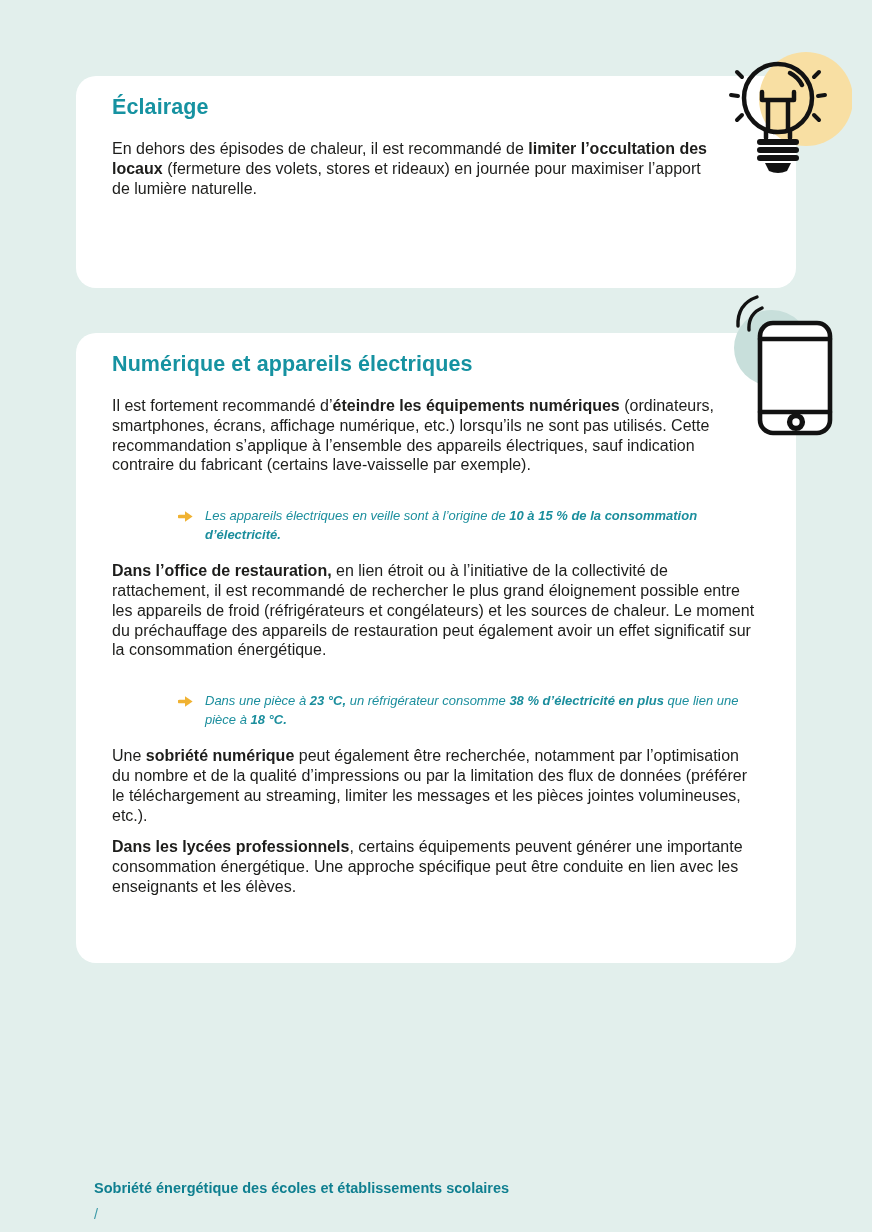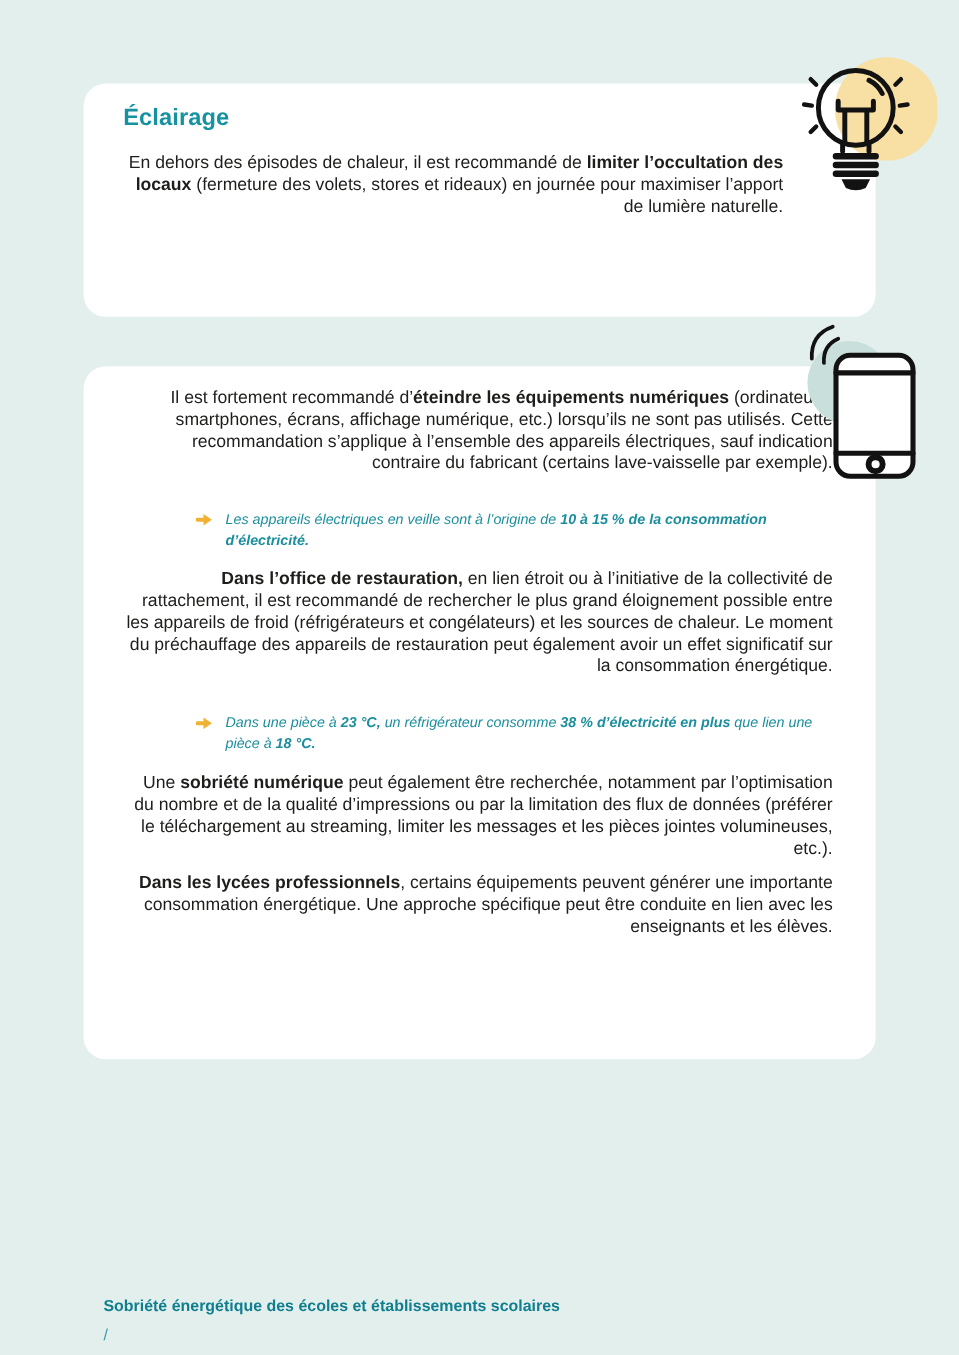--- a/index.html
+++ b/index.html
@@ -14,21 +14,21 @@
     border-radius:20px;box-sizing:border-box;
     padding:19px 36px 36px 36px;
   }
   .card-lighting{top:76px;height:212px;}
   .card-digital{top:333px;height:630px;}
   h2{
     margin:0 0 19px 0;font-size:21.5px;font-weight:bold;color:#1692a1;
     letter-spacing:0.1px;
   }
   p.body-par{
-    margin:0 0 12px 0;font-size:16px;line-height:19.8px;text-align:right;
+    margin:0 0 12px 0;font-size:16px;line-height:19.8px;
   }
   .card-lighting p.body-par{max-width:600px;}
   .card-digital p.body-par{max-width:645px;}
   p.body-par .b{font-weight:bold;}
   .callout{
     display:flex;gap:10px;align-items:flex-start;
     margin:31px 0 17px 66px;
     color:#1b8e9d;font-style:italic;font-size:13px;line-height:19px;
   }
   .callout .txt{max-width:540px;}
@@ -69,20 +69,21 @@
     </g>
     <path d="M67 117 L71 125 Q80 129 89 125 L93 117 Z" fill="#121212"></path>
     <g stroke="#121212" stroke-width="4" stroke-linecap="round">
       <path d="M44 31 L39 26 M40 50 L33 49 M44 69 L39 74"></path>
       <path d="M116 31 L121 26 M120 50 L127 49 M116 69 L121 74"></path>
     </g>
   </svg>
 </div>
 
 <section class="card card-digital">
+  <h2>Numérique et appareils électriques</h2>
 
   <p class="body-par"><span>Il est fortement recommandé d’</span><span class="b">éteindre les équipements numériques</span><span> (ordinateurs, smartphones, écrans, affichage numérique, etc.) lorsqu’ils ne sont pas utilisés. Cette recommandation s’applique à l’ensemble des appareils électriques, sauf indication contraire du fabricant (certains lave-vaisselle par exemple).</span></p>
 
   <div class="callout">
     <span class="arrow">
       <svg width="17" height="13" viewBox="0 0 17 13">
           <path d="M1.5 6.5 H8" stroke="#f0b232" stroke-width="3.6" stroke-linecap="round"></path>
           <path d="M7 1.2 L14.6 6.5 L7 11.8 Z" fill="#f0b232"></path>
         </svg>
     </span>

